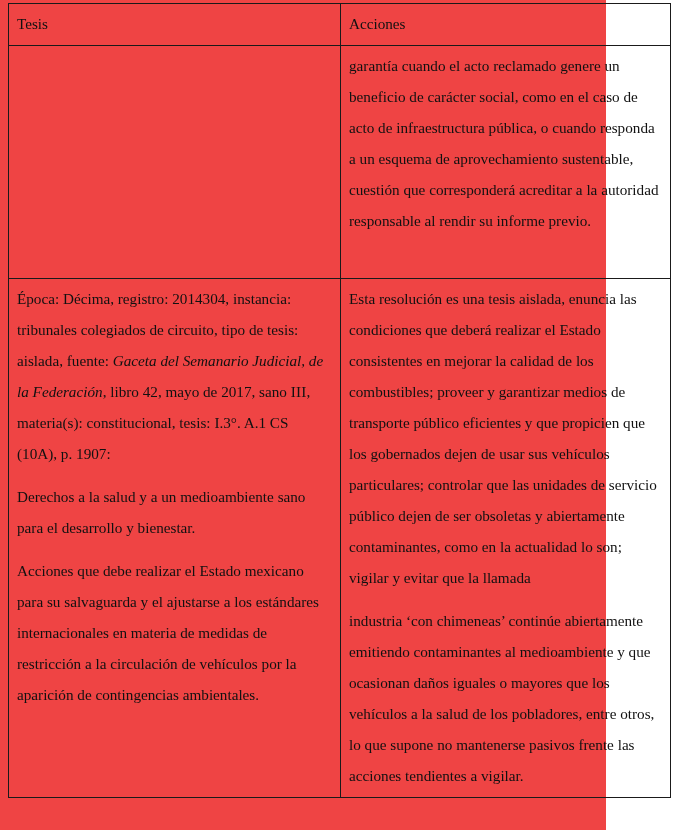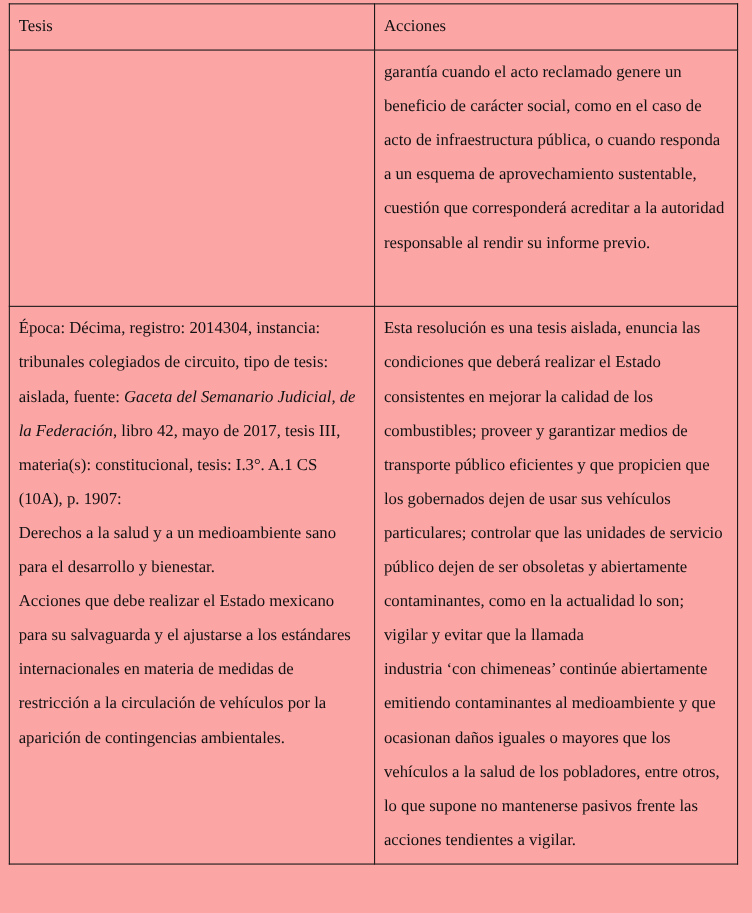--- a/index.html
+++ b/index.html
@@ -10,23 +10,23 @@
   body {
     width: 684px;
     height: 830px;
     font-family: "Liberation Serif", "DejaVu Serif", serif;
     color: #111111;
     overflow: hidden;
   }
 
   .page {
     position: relative;
-    width: 684px;
+    width: 606px;
     height: 830px;
-    background: #fca5a5;
+    background: #ef4444;
     box-sizing: border-box;
   }
 
   .doc-table {
     position: absolute;
     left: 8px;
     top: 3px;
     width: 662px;
     border-collapse: collapse;
     table-layout: fixed;
@@ -51,21 +51,21 @@
     line-height: 22px;
     padding-top: 3px;
     padding-bottom: 3px;
   }
 
   .cell-body p {
     margin: 0;
   }
 
   .cell-body p + p {
-    margin-top: 0px;
+    margin-top: 12px;
   }
 
   .cell-empty {
     padding: 0;
   }
 
   .italic {
     font-style: italic;
   }
 
@@ -98,21 +98,21 @@
 
       <tr>
         <td class="cell-body cell-empty row-one-left"></td>
         <td class="cell-body">
           <p>garantía cuando el acto reclamado genere un beneficio de carácter social, como en el caso de acto de infraestructura pública, o cuando responda a un esquema de aprovechamiento sustentable, cuestión que corresponderá acreditar a la autoridad responsable al rendir su informe previo.</p>
         </td>
       </tr>
 
       <tr>
         <td class="cell-body">
-          <p><span>Época: Décima, registro: 2014304, instancia: tribunales colegiados de circuito, tipo de tesis: aislada, fuente: </span><span class="italic">Gaceta del Semanario Judicial, de la Federación</span><span>, libro 42, mayo de 2017, tesis </span><span class="romannum">III</span><span>, materia(s): constitucional, tesis: I.3°. A.1 CS (10A), p. 1907:</span></p>
+          <p><span>Época: Décima, registro: 2014304, instancia: tribunales colegiados de circuito, tipo de tesis: aislada, fuente: </span><span class="italic">Gaceta del Semanario Judicial, de la Federación</span><span>, libro 42, mayo de 2017, sano </span><span class="romannum">III</span><span>, materia(s): constitucional, tesis: I.3°. A.1 CS (10A), p. 1907:</span></p>
           <p>Derechos a la salud y a un medioambiente sano para el desarrollo y bienestar.</p>
           <p>Acciones que debe realizar el Estado mexicano para su salvaguarda y el ajustarse a los estándares internacionales en materia de medidas de restricción a la circulación de vehículos por la aparición de contingencias ambientales.</p>
         </td>
         <td class="cell-body">
           <p>Esta resolución es una tesis aislada, enuncia las condiciones que deberá realizar el Estado consistentes en mejorar la calidad de los combustibles; proveer y garantizar medios de transporte público eficientes y que propicien que los gobernados dejen de usar sus vehículos particulares; controlar que las unidades de servicio público dejen de ser obsoletas y abiertamente contaminantes, como en la actualidad lo son; vigilar y evitar que la llamada</p>
           <p>industria ‘con chimeneas’ continúe abiertamente emitiendo contaminantes al medioambiente y que ocasionan daños iguales o mayores que los vehículos a la salud de los pobladores, entre otros, lo que supone no mantenerse pasivos frente las acciones tendientes a vigilar.</p>
         </td>
       </tr>
 
     </tbody>

